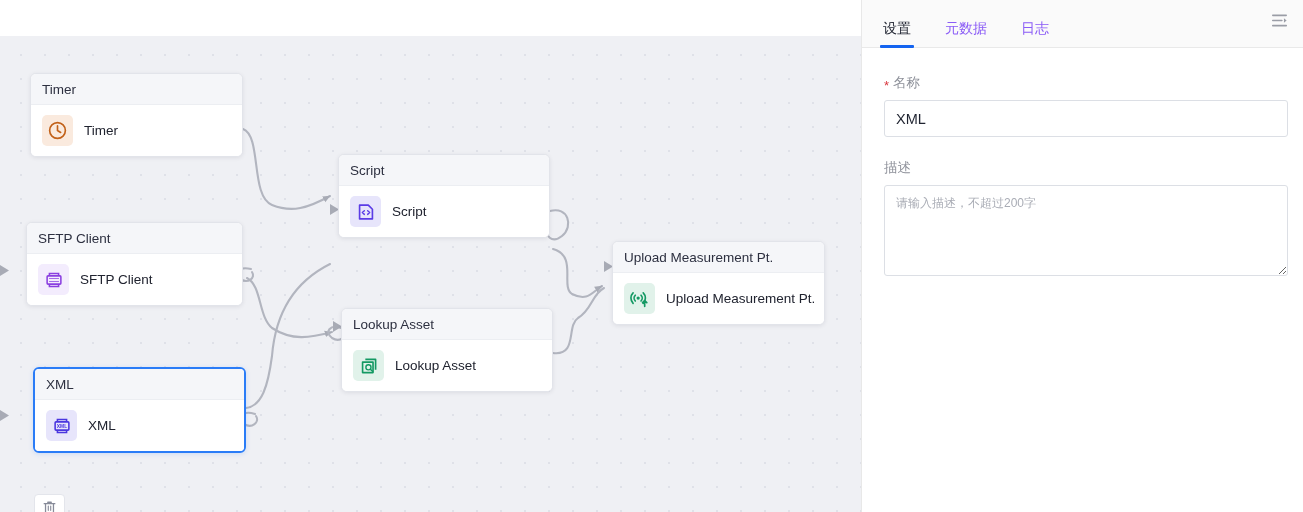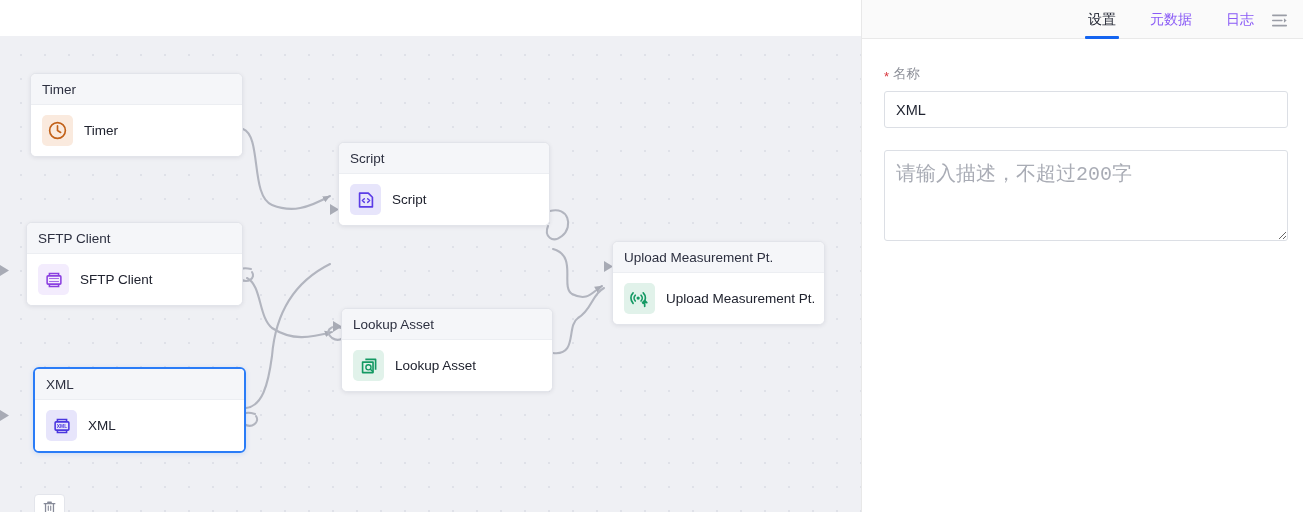--- a/index.html
+++ b/index.html
@@ -95,26 +95,25 @@
 
   
   #side-panel {
     position: absolute; left: 861px; top: 0;
     width: 442px; height: 512px;
     background: #ffffff;
     border-left: 1px solid #e8e8e8;
   }
   #panel-tabbar {
     position: relative;
-    height: 39px;
+    height: 48px;
     background: #fafafa;
     border-bottom: 1px solid #e9e9e9;
     display: flex; align-items: flex-end;
     padding: 0 18px;
-    justify-content: flex-end;
   }
   .panel-tab {
     position: relative;
     font-size: 14px;
     color: #8b5cf6;
     padding: 0 3px 9px 3px;
     margin-right: 28px;
     cursor: pointer;
     white-space: nowrap;
   }
@@ -154,24 +153,24 @@
     background: #ffffff;
     font-family: "Liberation Sans", "DejaVu Sans", sans-serif;
     outline: none;
   }
   .text-input::placeholder { color: #a9acb5; }
   .text-area {
     width: 404px; height: 91px;
     border: 1px solid #dcdfe5;
     border-radius: 3px;
     padding: 9px 11px;
-    font-size: 20px;
+    font-size: 12px;
     color: #a21caf;
     background: #ffffff;
-    font-family: Liberation Mono, monospace;
+    font-family: Liberation Sans, sans-serif;
     outline: none;
     resize: vertical;
   }
   .text-area::placeholder { color: #a9acb5; }
 </style>
 </head>
 <body>
 
 <div id="app">
 
@@ -254,21 +253,21 @@
               <rect x="4.5" y="7.5" width="15" height="9" rx="1"></rect>
               <path d="M7 7.5 V5 H17 V7.5"></path>
               <path d="M7 16.5 V19 H17 V16.5"></path>
               <text x="12" y="14" font-size="5.4" fill="#4a36df" stroke="none" text-anchor="middle" font-family="Liberation Sans, sans-serif" font-weight="bold">XML</text>
             </svg>
           </span>
           <span class="node-label">XML</span>
         </div>
       </div>
 
-      <div class="node" style="left:338px; top:106px; width:212px;">
+      <div class="node" style="left:338px; top:118px; width:212px;">
         <div class="node-header">
           <span>Script</span>
         </div>
         <div class="node-body">
           <span class="node-icon" style="background:#e7e5fb;">
             <svg width="22" height="22" viewBox="0 0 24 24" fill="none" stroke="#5b3ce6" stroke-width="1.8">
               <path d="M5 4.5 H14.5 L19 9 V19.5 H5 Z" stroke-linejoin="round"></path>
               <path d="M10.2 10.6 L8 12.6 L10.2 14.6 M13.8 10.6 L16 12.6 L13.8 14.6" stroke-width="1.55" stroke-linecap="round" stroke-linejoin="round"></path>
             </svg>
           </span>
@@ -350,19 +349,22 @@
 
       <div class="field">
         <div class="field-label">
           <span class="req-star">*</span>
           <span>名称</span>
         </div>
         <input class="text-input" type="text" value="XML" style="">
       </div>
 
       <div class="field">
+        <div class="field-label">
+          <span>描述</span>
+        </div>
         <textarea class="text-area" placeholder="请输入描述，不超过200字" style=""></textarea>
       </div>
 
     </div>
   </div>
 
 </div>
 
 </body></html>

